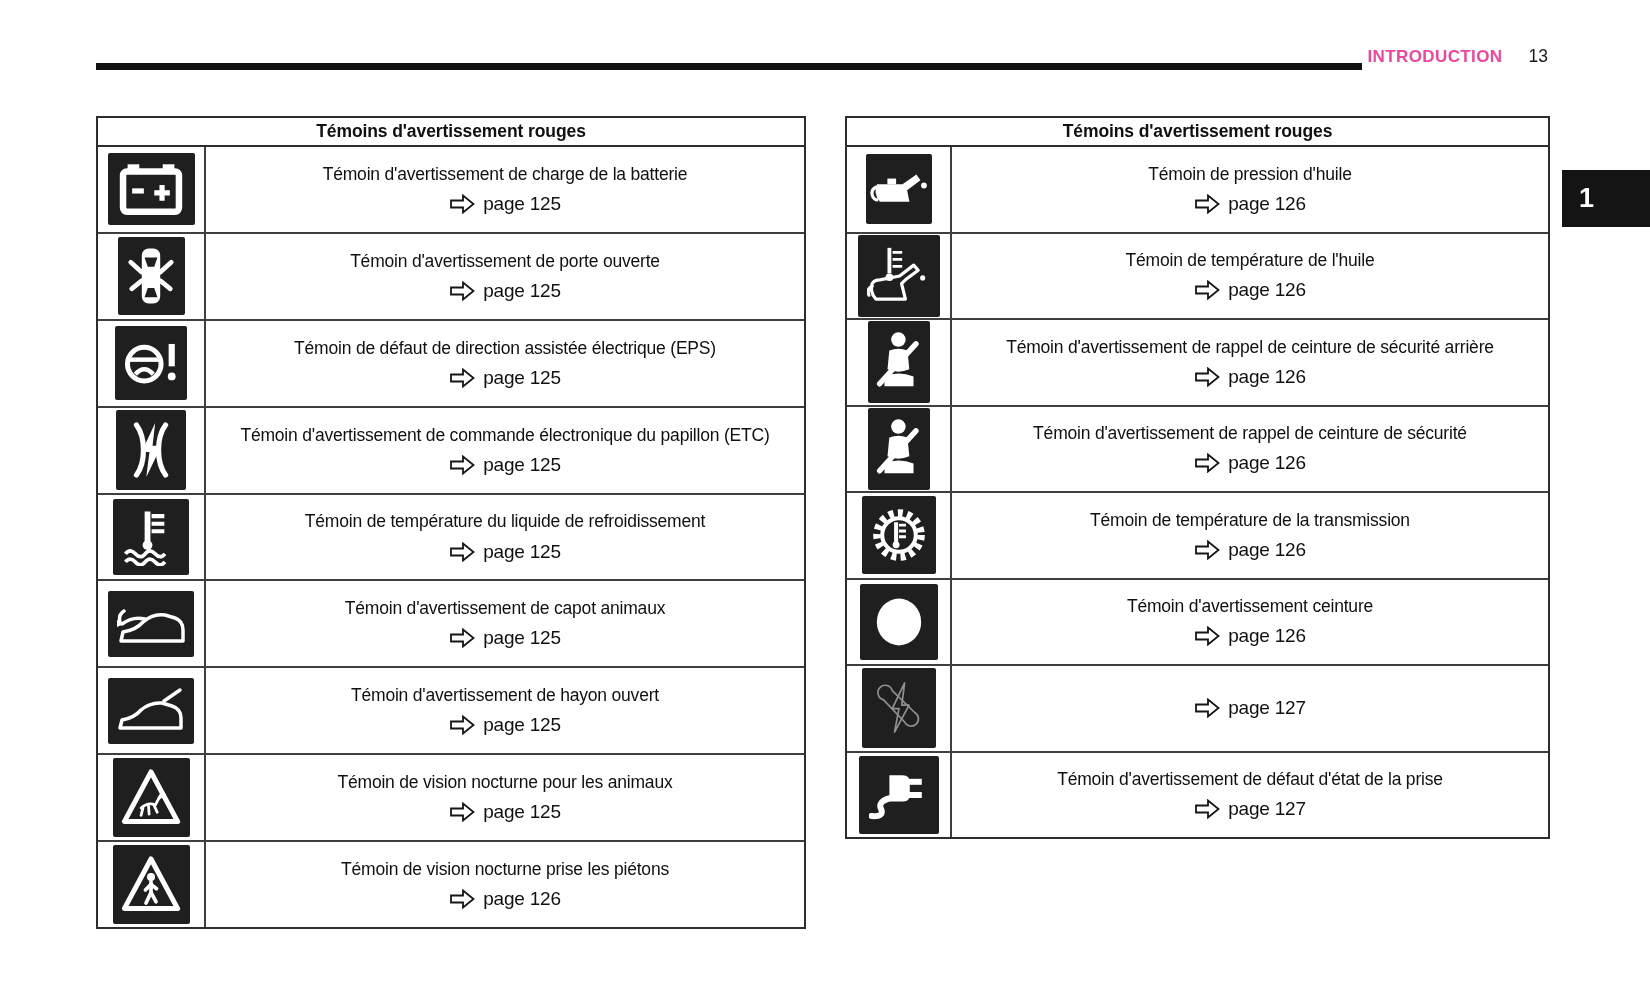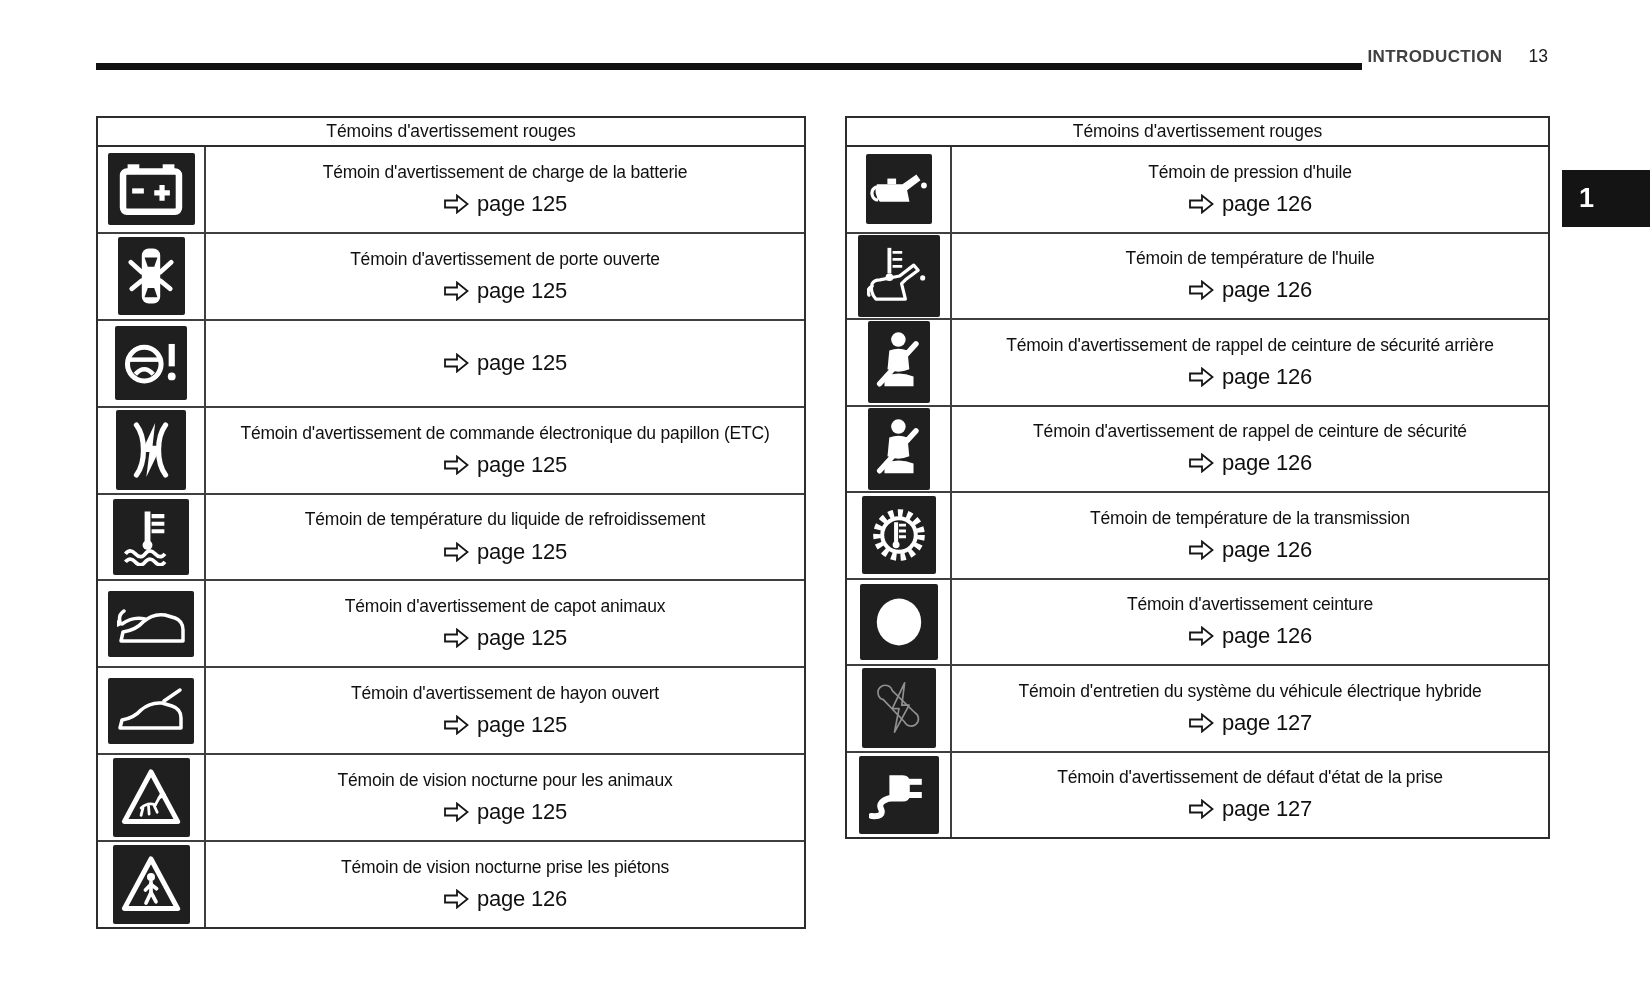--- a/index.html
+++ b/index.html
@@ -4,41 +4,41 @@
 <style>
   html,body{margin:0;padding:0}
   body{
     width:1650px;height:1000px;position:relative;overflow:hidden;
     background:#ffffff;color:#101010;
     font-family:"Liberation Sans","DejaVu Sans",sans-serif;
   }
   
   .rule{position:absolute;left:96px;top:63px;width:1266px;height:7px;background:var(--rule-color,#111)}
   .header-text{position:absolute;top:46px;left:1330px;width:218px;display:flex;align-items:baseline;justify-content:flex-end;gap:26px}
-  .section-title{font-size:17px;font-weight:700;letter-spacing:.4px;color:#404040}
+  .section-title{font-size:17px;font-weight:700;letter-spacing:.4px;color:#ec4899}
   .page-number{font-size:17.5px;font-weight:400;color:#1a1a1a}
   
   .side-tab{position:absolute;left:1562px;top:170px;width:88px;height:57px;box-sizing:border-box;
     background:var(--tab-color,#141414);color:#fff;font-size:27px;font-weight:700;
     display:flex;align-items:center;padding-left:17px;cursor:pointer}
   
   .wtable{position:absolute;box-sizing:border-box;border:2px solid #2d2d2d;background:#fff;
     display:flex;flex-direction:column}
   .t-left{left:96px;top:116px;width:710px;height:813px}
   .t-right{left:845px;top:116px;width:705px;height:723px}
   .thead{flex:0 0 27px;display:flex;align-items:center;justify-content:center;
-    font-size:17.5px;font-weight:400;letter-spacing:-.1px;border-bottom:2px solid #2d2d2d}
+    font-size:17.5px;font-weight:700;letter-spacing:-.1px;border-bottom:2px solid #2d2d2d}
   .tbody{flex:1;display:flex;flex-direction:column}
   .trow{flex:1;display:flex;min-height:0}
   .trow + .trow{border-top:2px solid #3f3f3f}
   .icon-cell{flex:0 0 106px;border-right:2px solid #3f3f3f;display:flex;align-items:center;justify-content:center}
   .t-right .icon-cell{flex-basis:103px}
   .text-cell{flex:1;display:flex;flex-direction:column;align-items:center;justify-content:center;gap:9px;padding:0 2px}
   .label{font-size:17.5px;letter-spacing:-.2px;text-align:center;line-height:1.15}
-  .pref{display:flex;align-items:center;gap:8px;font-size:22px;letter-spacing:-.2px;cursor:pointer}
+  .pref{display:flex;align-items:center;gap:8px;font-size:19px;letter-spacing:-.2px;cursor:pointer}
   .pref svg,.icon-box svg{display:block}
   
   .icon-box{background:var(--icon-bg,#1f1f1f);border-radius:2px;display:flex;align-items:center;justify-content:center;width:78px;height:74px}
   [data-name="battery-charge-icon"]{width:87px;height:72px}
   [data-name="door-open-icon"]{width:67px;height:78px}
   [data-name="eps-warning-icon"]{width:72px;height:74px}
   [data-name="etc-warning-icon"]{width:70px;height:80px}
   [data-name="coolant-temperature-icon"]{width:76px;height:76px}
   [data-name="hood-open-icon"]{width:86px;height:66px}
   [data-name="liftgate-open-icon"]{width:86px;height:66px}
@@ -129,20 +129,21 @@
             <svg width="56" height="56" viewBox="0 0 100 100">
               <circle cx="38" cy="52" r="30" fill="none" stroke="#fff" stroke-width="9"></circle>
               <path d="M10,44 H66" stroke="#fff" stroke-width="8"></path>
               <path d="M22,70 Q38,52 54,70" fill="none" stroke="#fff" stroke-width="8"></path>
               <path d="M87,16 V56" stroke="#fff" stroke-width="11"></path>
               <circle cx="87" cy="74" r="7" fill="#fff"></circle>
             </svg>
           </span>
     </div>
     <div class="text-cell" data-name="telltale-text-cell">
+      <div class="label" data-name="warning-light-label">Témoin de défaut de direction assistée électrique (EPS)</div>
       <div class="pref" data-name="page-reference-link">
         <span class="arrow" data-name="page-arrow-icon">
               <svg width="26" height="20" viewBox="0 0 26 20">
                 <path d="M2,6.5 H14 V1.5 L24.5,10 L14,18.5 V13.5 H2 Z" fill="#fff" stroke="#161616" stroke-width="1.8"></path>
               </svg>
             </span>
         <span class="ptext" data-name="page-reference-text">page 125</span>
       </div>
     </div>
   </div>
@@ -457,21 +458,20 @@
       <span class="icon-box" data-name="hybrid-service-icon">
             <svg width="56" height="62" viewBox="0 0 100 110">
               <g fill="none" stroke="#909090" stroke-width="3" stroke-linejoin="round">
                 <path d="M38,24 A13,13 0 1,0 22,40 L60,80 A13,13 0 1,0 78,63 Z"></path>
                 <polygon points="60,10 38,56 50,56 42,98 68,50 55,50"></polygon>
               </g>
             </svg>
           </span>
     </div>
     <div class="text-cell" data-name="telltale-text-cell">
-      <div class="label" data-name="warning-light-label">Témoin d'entretien du système du véhicule électrique hybride</div>
       <div class="pref" data-name="page-reference-link">
         <span class="arrow" data-name="page-arrow-icon">
               <svg width="26" height="20" viewBox="0 0 26 20">
                 <path d="M2,6.5 H14 V1.5 L24.5,10 L14,18.5 V13.5 H2 Z" fill="#fff" stroke="#161616" stroke-width="1.8"></path>
               </svg>
             </span>
         <span class="ptext" data-name="page-reference-text">page 127</span>
       </div>
     </div>
   </div>

